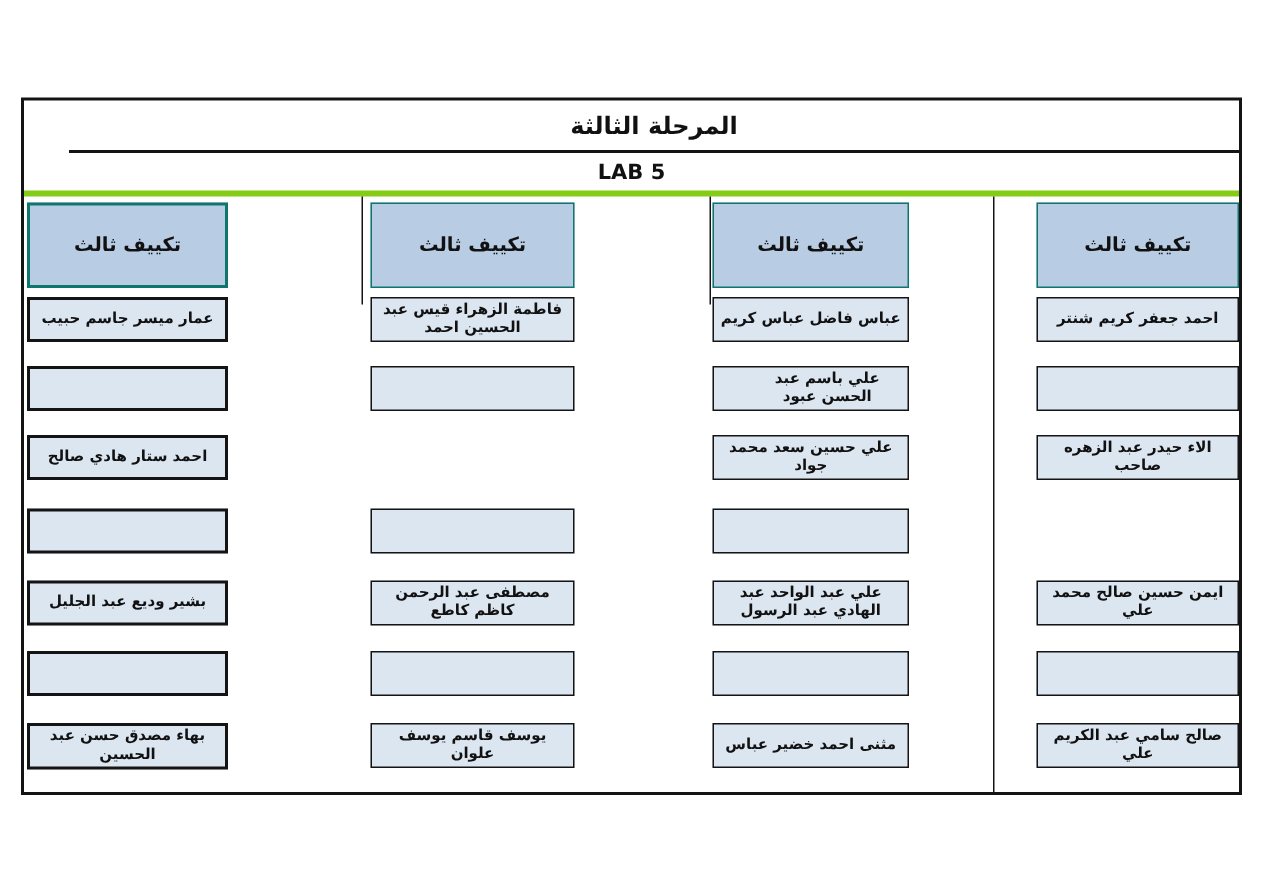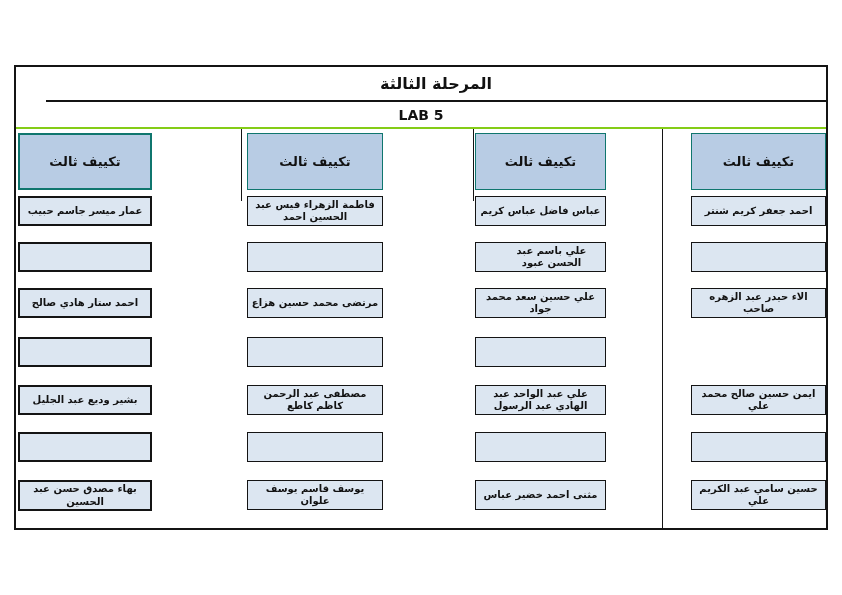--- a/index.html
+++ b/index.html
@@ -30,21 +30,21 @@
     align-items: center;
     justify-content: center;
     font-weight: bold;
     font-size: 16px;
     direction: rtl;
     color: #111;
     margin-left: 30px;
   }
   .lab-row {
     height: 25px;
-    border-bottom: 2px solid #84cc16;
+    border-bottom: 4px solid #84cc16;
     display: flex;
     align-items: center;
     justify-content: center;
     font-weight: bold;
     font-size: 14px;
     color: #111;
   }
   .cols-area {
     position: relative;
     width: 100%;
@@ -99,35 +99,34 @@
         <div class="box cell-box thick" style="left: 2px; width: 134px; top: 67px; background: rgb(220, 230, 241);">عمار ميسر جاسم حبيب</div>
         <div class="box cell-box thick" style="left: 2px; width: 134px; top: 113px; background: rgb(220, 230, 241);"></div>
         <div class="box cell-box thick" style="left: 2px; width: 134px; top: 159px; background: rgb(220, 230, 241);">احمد ستار هادي صالح</div>
         <div class="box cell-box thick" style="left: 2px; width: 134px; top: 208px; background: rgb(220, 230, 241);"></div>
         <div class="box cell-box thick" style="left: 2px; width: 134px; top: 256px; background: rgb(220, 230, 241);">بشير وديع عبد الجليل</div>
         <div class="box cell-box thick" style="left: 2px; width: 134px; top: 303px; background: rgb(220, 230, 241);"></div>
         <div class="box cell-box thick" style="left: 2px; width: 134px; top: 351px; background: rgb(220, 230, 241);">بهاء مصدق حسن عبد الحسين</div>
         <div class="box header-box" style="left: 231px; width: 136px; top: 4px; background: rgb(184, 204, 228);">تكييف ثالث</div>
         <div class="box cell-box" style="left: 231px; width: 136px; top: 67px; background: rgb(220, 230, 241); text-align: center;">فاطمة الزهراء قيس عبد الحسين احمد</div>
         <div class="box cell-box" style="left: 231px; width: 136px; top: 113px; background: rgb(220, 230, 241);"></div>
-        <div class="box cell-box" style="left: 231px; width: 136px; top: 159px; background: rgb(220, 230, 241);">مرتضى محمد حسين هزاع</div>
         <div class="box cell-box" style="left: 231px; width: 136px; top: 208px; background: rgb(220, 230, 241);"></div>
         <div class="box cell-box" style="left: 231px; width: 136px; top: 256px; background: rgb(220, 230, 241);">مصطفى عبد الرحمن كاظم كاطع</div>
         <div class="box cell-box" style="left: 231px; width: 136px; top: 303px; background: rgb(220, 230, 241);"></div>
         <div class="box cell-box" style="left: 231px; width: 136px; top: 351px; background: rgb(220, 230, 241);">يوسف قاسم يوسف علوان</div>
         <div class="box header-box" style="left: 459px; width: 131px; top: 4px; background: rgb(184, 204, 228);">تكييف ثالث</div>
         <div class="box cell-box" style="left: 459px; width: 131px; top: 67px; background: rgb(220, 230, 241);">عباس فاضل عباس كريم</div>
         <div class="box cell-box" style="left: 459px; width: 131px; top: 113px; background: rgb(220, 230, 241); padding-left: 24px;">علي باسم عبد الحسن عبود</div>
         <div class="box cell-box" style="left: 459px; width: 131px; top: 159px; background: rgb(220, 230, 241);">علي حسين سعد محمد جواد</div>
         <div class="box cell-box" style="left: 459px; width: 131px; top: 208px; background: rgb(220, 230, 241);"></div>
         <div class="box cell-box" style="left: 459px; width: 131px; top: 256px; background: rgb(220, 230, 241);">علي عبد الواحد عبد الهادي عبد الرسول</div>
         <div class="box cell-box" style="left: 459px; width: 131px; top: 303px; background: rgb(220, 230, 241);"></div>
         <div class="box cell-box" style="left: 459px; width: 131px; top: 351px; background: rgb(220, 230, 241);">مثنى احمد خضير عباس</div>
         <div class="box header-box" style="left: 675px; width: 135px; top: 4px; background: rgb(184, 204, 228);">تكييف ثالث</div>
         <div class="box cell-box" style="left: 675px; width: 135px; top: 67px; background: rgb(220, 230, 241);">احمد جعفر كريم شنتر</div>
         <div class="box cell-box" style="left: 675px; width: 135px; top: 113px; background: rgb(220, 230, 241);"></div>
         <div class="box cell-box" style="left: 675px; width: 135px; top: 159px; background: rgb(220, 230, 241);">الاء حيدر عبد الزهره صاحب</div>
         <div class="box cell-box" style="left: 675px; width: 135px; top: 256px; background: rgb(220, 230, 241);">ايمن حسين صالح محمد علي</div>
         <div class="box cell-box" style="left: 675px; width: 135px; top: 303px; background: rgb(220, 230, 241);"></div>
-        <div class="box cell-box" style="left: 675px; width: 135px; top: 351px; background: rgb(220, 230, 241);">حسين سامي عبد الكريم علي</div>
+        <div class="box cell-box" style="left: 675px; width: 135px; top: 351px; background: rgb(220, 230, 241);">صالح سامي عبد الكريم علي</div>
       </div>
   </div>
 </div>
 
 </body></html>

